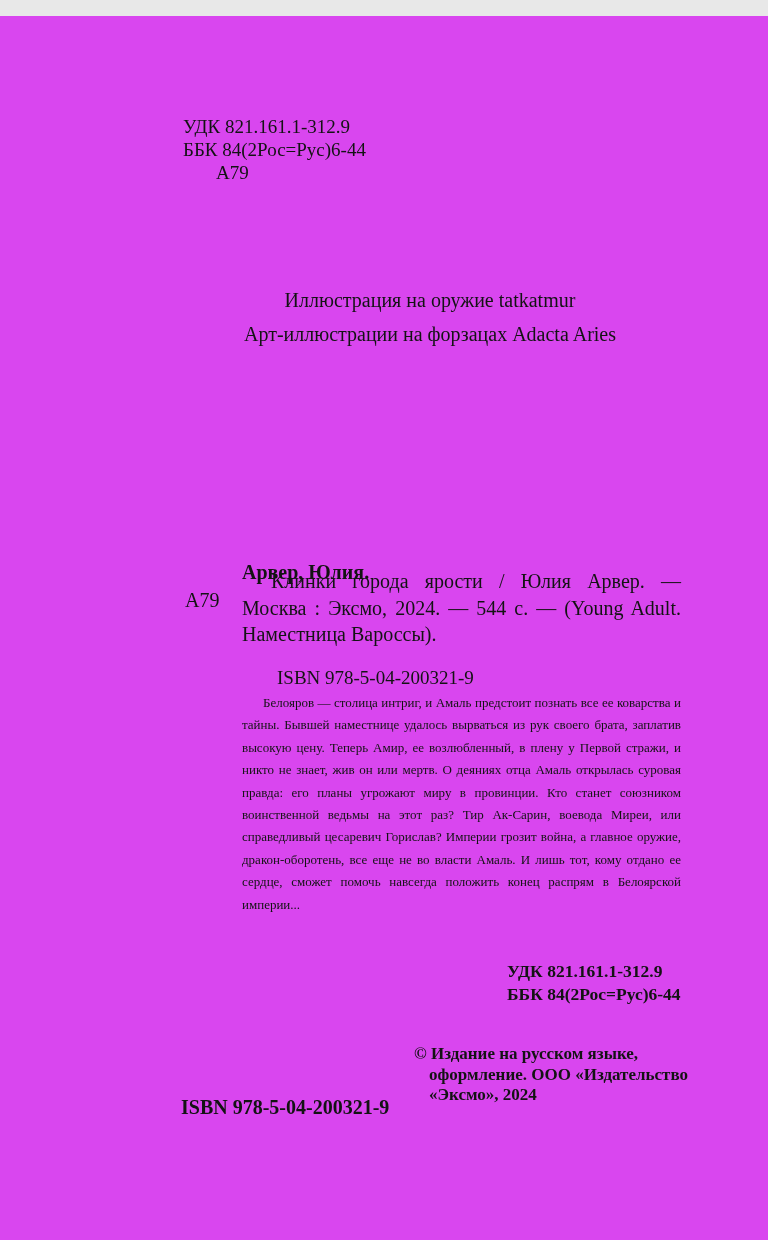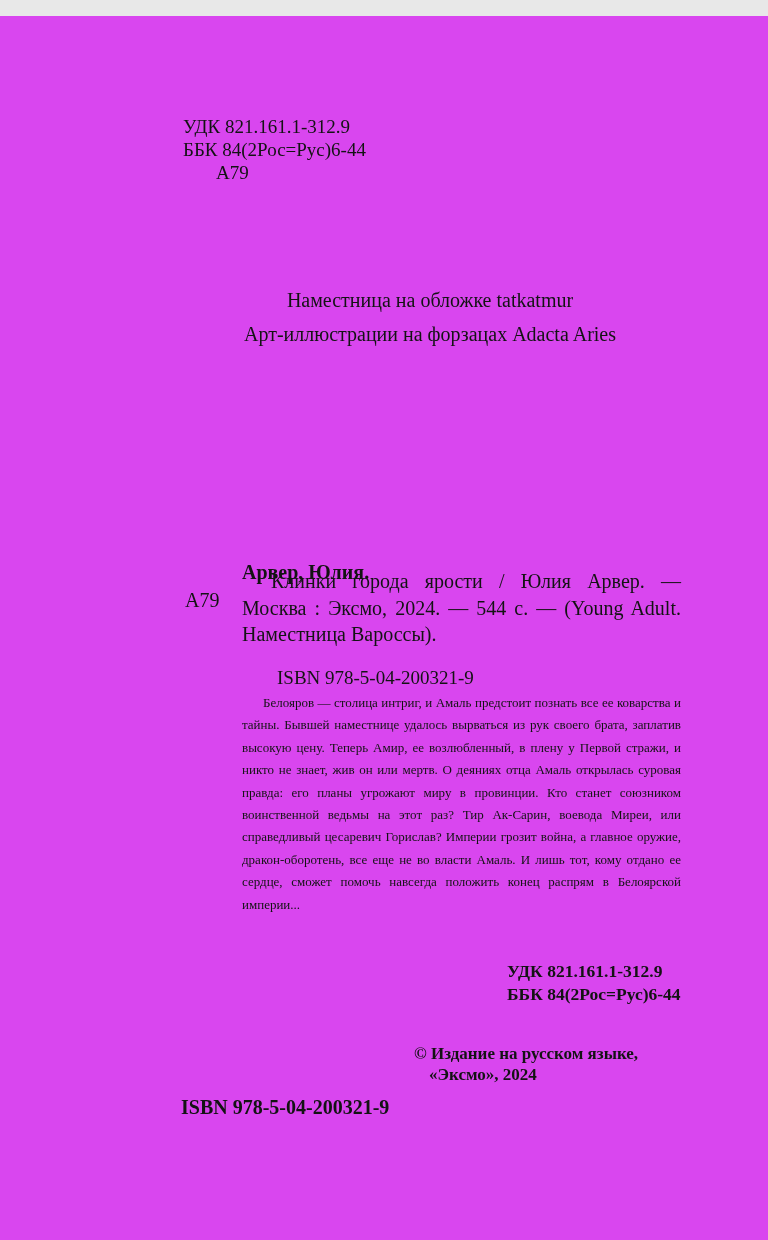--- a/index.html
+++ b/index.html
@@ -56,36 +56,37 @@
 
 <div class="page">
 
   <div class="abs top-codes">
     <div>УДК 821.161.1-312.9</div>
     <div>ББК 84(2Рос=Рус)6-44</div>
     <div class="a-code">А79</div>
   </div>
 
   <div class="abs credits">
-    <p class="credit-line"><span>Наместница на обложке</span> <span class="it">tatkatmur</span></p>
+    <p class="credit-line"><span>Иллюстрация на оружие</span> <span class="it">tatkatmur</span></p>
     <p class="credit-line"><span>Арт-иллюстрации на форзацах</span> <span class="it">Adacta Aries</span></p>
   </div>
 
   <div class="abs card-author">Арвер, Юлия.</div>
   <div class="abs card-code">А79</div>
   <p class="abs card-entry">Клинки города ярости / Юлия Арвер. — Москва : Эксмо, 2024. — 544 с. — (Young Adult. Наместница Вароссы).</p>
   <div class="abs card-isbn">ISBN 978-5-04-200321-9</div>
 
   <p class="abs annotation">Белояров — столица интриг, и Амаль предстоит познать все ее коварства и тайны. Бывшей наместнице удалось вырваться из рук своего брата, заплатив высокую цену. Теперь Амир, ее возлюбленный, в плену у Первой стражи, и никто не знает, жив он или мертв. О деяниях отца Амаль открылась суровая правда: его планы угрожают миру в провинции. Кто станет союзником воинственной ведьмы на этот раз? Тир Ак-Сарин, воевода Миреи, или справедливый цесаревич Горислав? Империи грозит война, а главное оружие, дракон-оборотень, все еще не во власти Амаль. И лишь тот, кому отдано ее сердце, сможет помочь навсегда положить конец распрям в Белоярской империи...</p>
 
   <div class="abs bottom-codes">
     <div>УДК 821.161.1-312.9</div>
     <div>ББК 84(2Рос=Рус)6-44</div>
   </div>
 
   <div class="abs footer-isbn">ISBN 978-5-04-200321-9</div>
 
   <div class="abs copyright">
     <div>© Издание на русском языке,</div>
+    <div class="c-cont">оформление. ООО «Издательство</div>
     <div class="c-cont">«Эксмо», 2024</div>
   </div>
 
 </div>
 
 </body></html>

